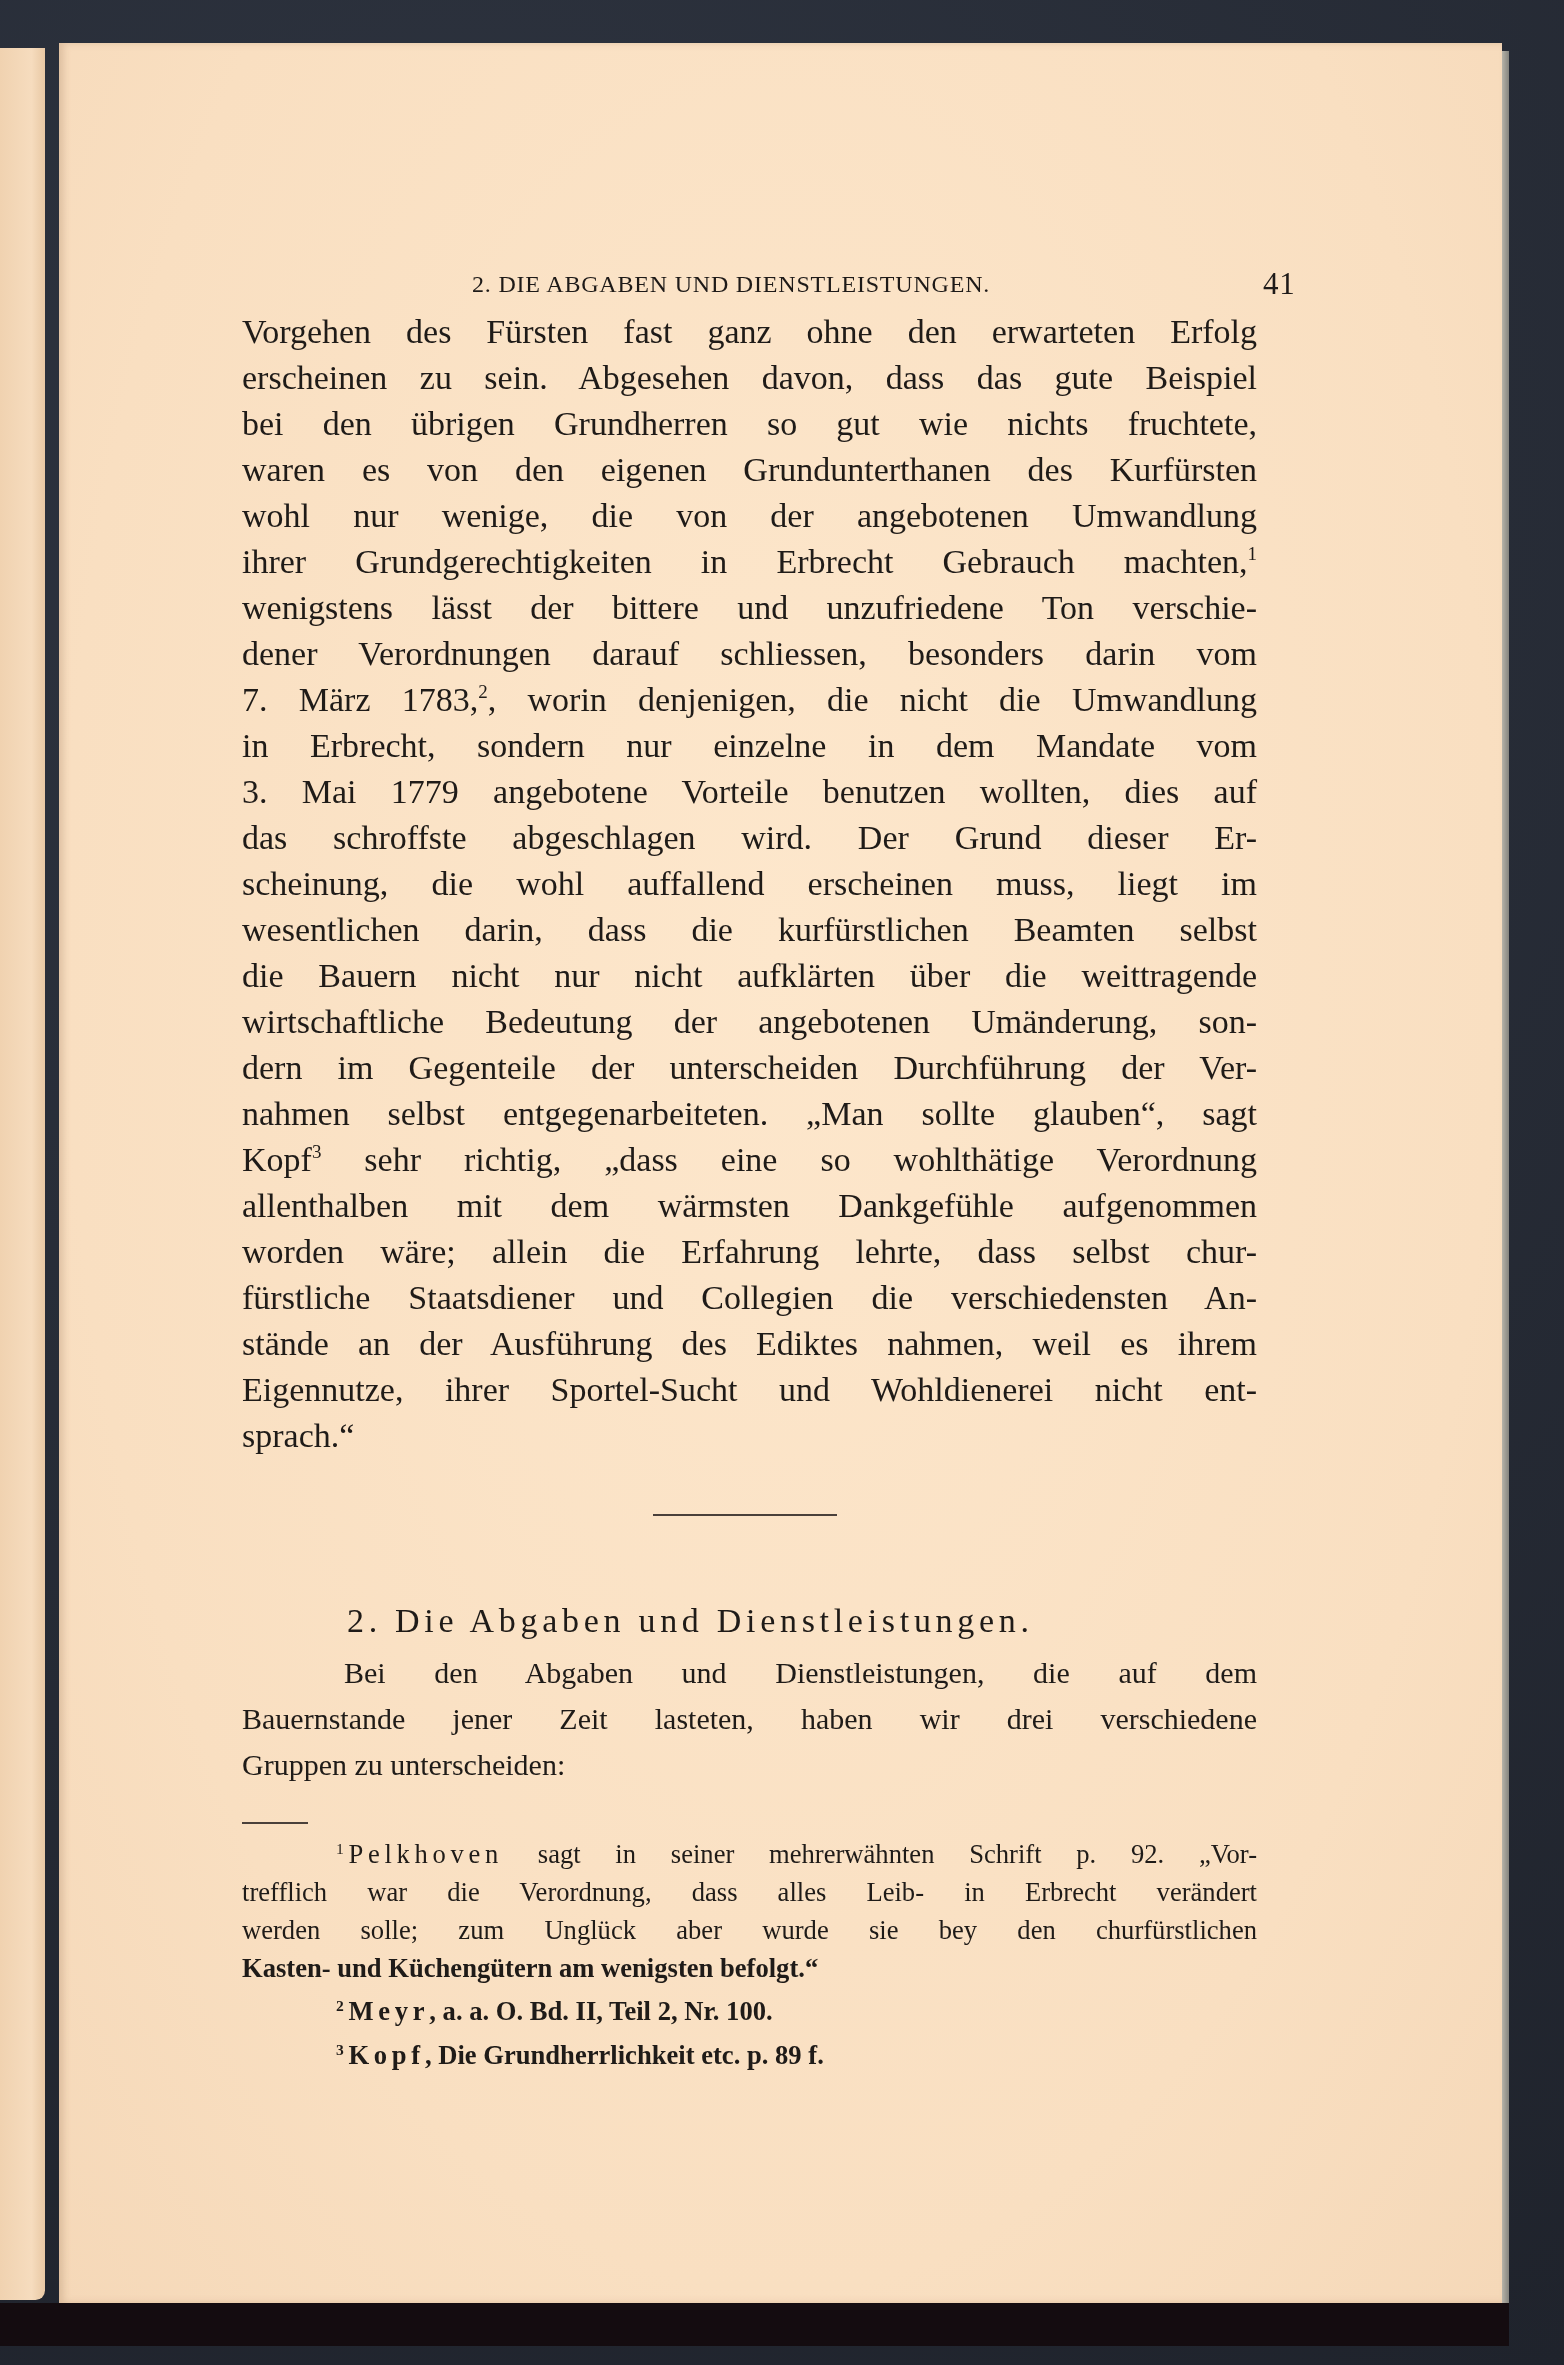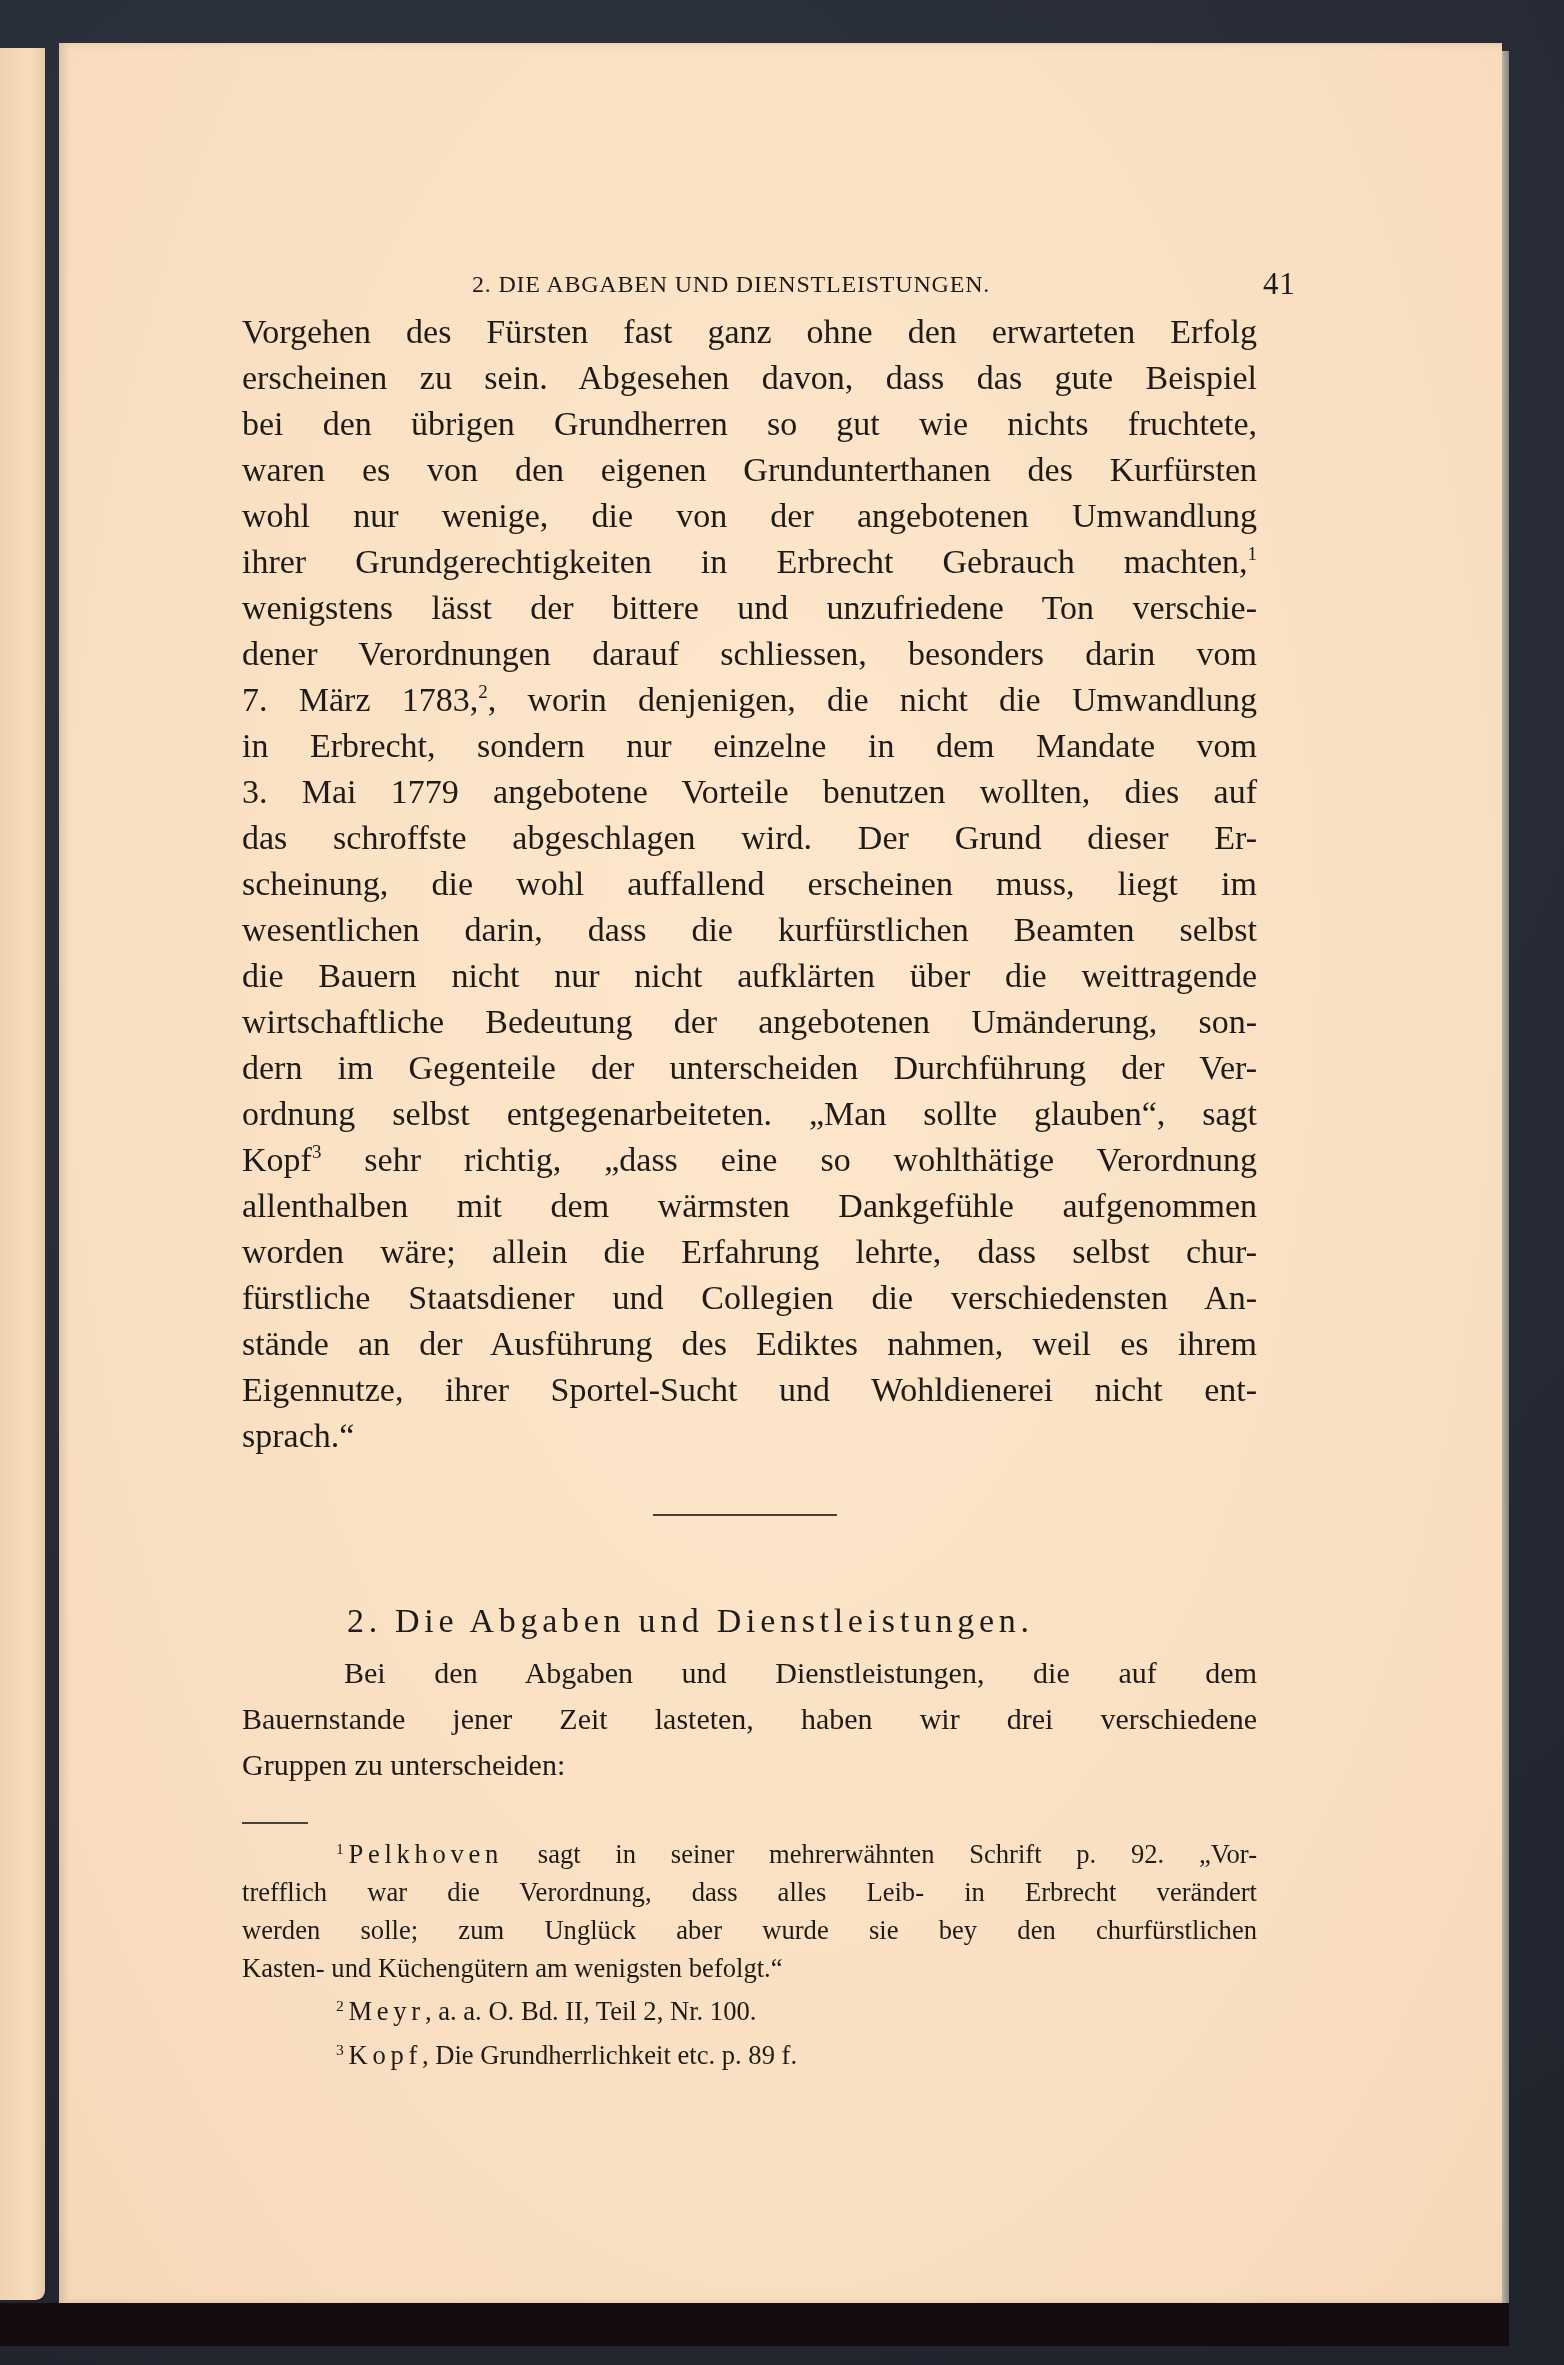--- a/index.html
+++ b/index.html
@@ -55,21 +55,21 @@
     }
     .indent { padding-left: 102px; }
     .fn-rule {
       position: absolute; left: 242px; top: 1822px; width: 66px; height: 1.6px; background: #4a403a;
     }
     .footnotes {
       position: absolute; left: 242px; top: 1830px; width: 1015px;
       font-size: 26.6px; line-height: 38px; color: #1f1b18;
     }
     .fn-line { display: block; white-space: nowrap; text-align: justify; text-align-last: justify; }
-    .fn-line.last { text-align-last: left; }
+    .fn-line.last { text-align-last: left; font-weight: bold; }
     .fn-indent { padding-left: 94px; }
     .spaced { letter-spacing: 4.7px; }
     .fn-num { font-size: 15.6px; vertical-align: 9.4px; margin-right: 4.7px; }
   </style>
 </head>
 <body>
 
 <div class="left-page"></div>
 <div class="shadow-bottom"></div>
 <div class="page-edge"></div>
@@ -92,21 +92,21 @@
   <span class="line">dener Verordnungen darauf schliessen, besonders darin vom</span>
   <span class="line"><span>7. März 1783,</span><sup>2</sup><span>, worin denjenigen, die nicht die Umwandlung</span></span>
   <span class="line">in Erbrecht, sondern nur einzelne in dem Mandate vom</span>
   <span class="line">3. Mai 1779 angebotene Vorteile benutzen wollten, dies auf</span>
   <span class="line">das schroffste abgeschlagen wird.  Der Grund dieser Er-</span>
   <span class="line">scheinung, die wohl auffallend erscheinen muss, liegt im</span>
   <span class="line">wesentlichen darin, dass die kurfürstlichen Beamten selbst</span>
   <span class="line">die Bauern nicht nur nicht aufklärten über die weittragende</span>
   <span class="line">wirtschaftliche Bedeutung der angebotenen Umänderung, son-</span>
   <span class="line">dern im Gegenteile der unterscheiden Durchführung der Ver-</span>
-  <span class="line">ordnung selbst entgegenarbeiteten. „Man sollte glauben“, sagt</span>
+  <span class="line">nahmen selbst entgegenarbeiteten. „Man sollte glauben“, sagt</span>
   <span class="line"><span>Kopf</span><sup>3</sup><span> sehr richtig, „dass eine so wohlthätige Verordnung</span></span>
   <span class="line">allenthalben mit dem wärmsten Dankgefühle aufgenommen</span>
   <span class="line">worden wäre; allein die Erfahrung lehrte, dass selbst chur-</span>
   <span class="line">fürstliche Staatsdiener und Collegien die verschiedensten An-</span>
   <span class="line">stände an der Ausführung des Ediktes nahmen, weil es ihrem</span>
   <span class="line">Eigennutze, ihrer Sportel-Sucht und Wohldienerei nicht ent-</span>
   <span class="line last">sprach.“</span>
 </div>
 
 <div class="rule"></div>

